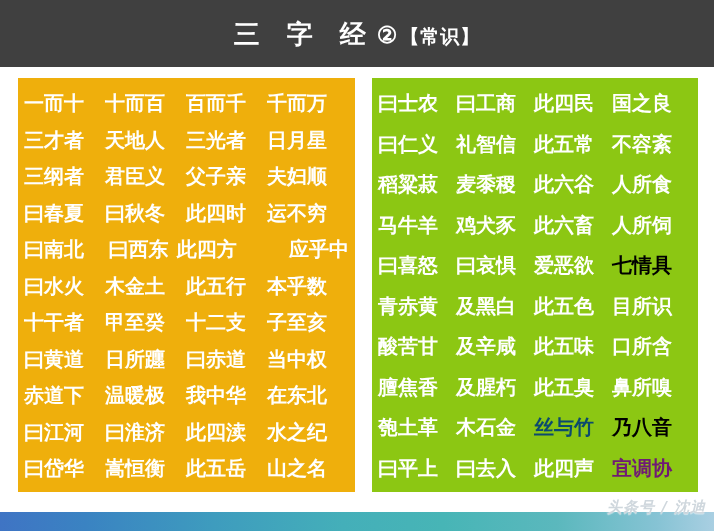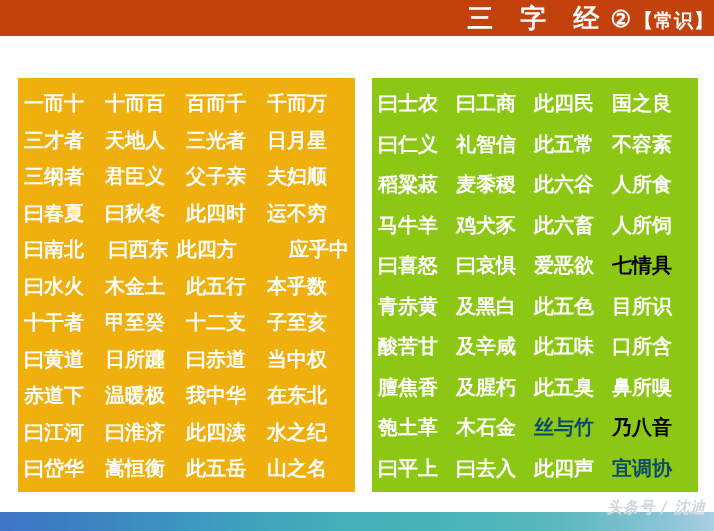--- a/index.html
+++ b/index.html
@@ -14,25 +14,25 @@
     overflow: hidden;
     position: relative;
   }
 
   
   .header-banner {
     position: absolute;
     left: 0;
     top: 0;
     width: 714px;
-    height: 36px;
-    background: #c2410c;
+    height: 67px;
+    background: #404040;
     display: flex;
     align-items: center;
-    justify-content: flex-end;
+    justify-content: center;
     box-sizing: border-box;
   }
   .header-title {
     color: #ffffff;
     font-size: 25px;
     font-weight: bold;
     letter-spacing: 1px;
     white-space: nowrap;
     line-height: 1;
     font-family: "DejaVu Serif", "Liberation Serif", serif;
@@ -262,20 +262,20 @@
       <div class="verse-row">
         <div class="verse-cell" style="color: rgb(255, 255, 255);">匏土革</div>
         <div class="verse-cell" style="color: rgb(255, 255, 255);">木石金</div>
         <div class="verse-cell" style="color: #0c4a6e;">丝与竹</div>
         <div class="verse-cell" style="color: #000000;">乃八音</div>
       </div>
       <div class="verse-row">
         <div class="verse-cell" style="color: rgb(255, 255, 255);">曰平上</div>
         <div class="verse-cell" style="color: rgb(255, 255, 255);">曰去入</div>
         <div class="verse-cell" style="color: rgb(255, 255, 255);">此四声</div>
-        <div class="verse-cell" style="color: #0c4a6e;">宜调协</div>
+        <div class="verse-cell" style="color: #701a75;">宜调协</div>
       </div>
     </div>
 
 </div>
 
 <div class="footer-bar"></div>
 <div class="watermark">头条号 / 沈迪</div>
 
 </body></html>

